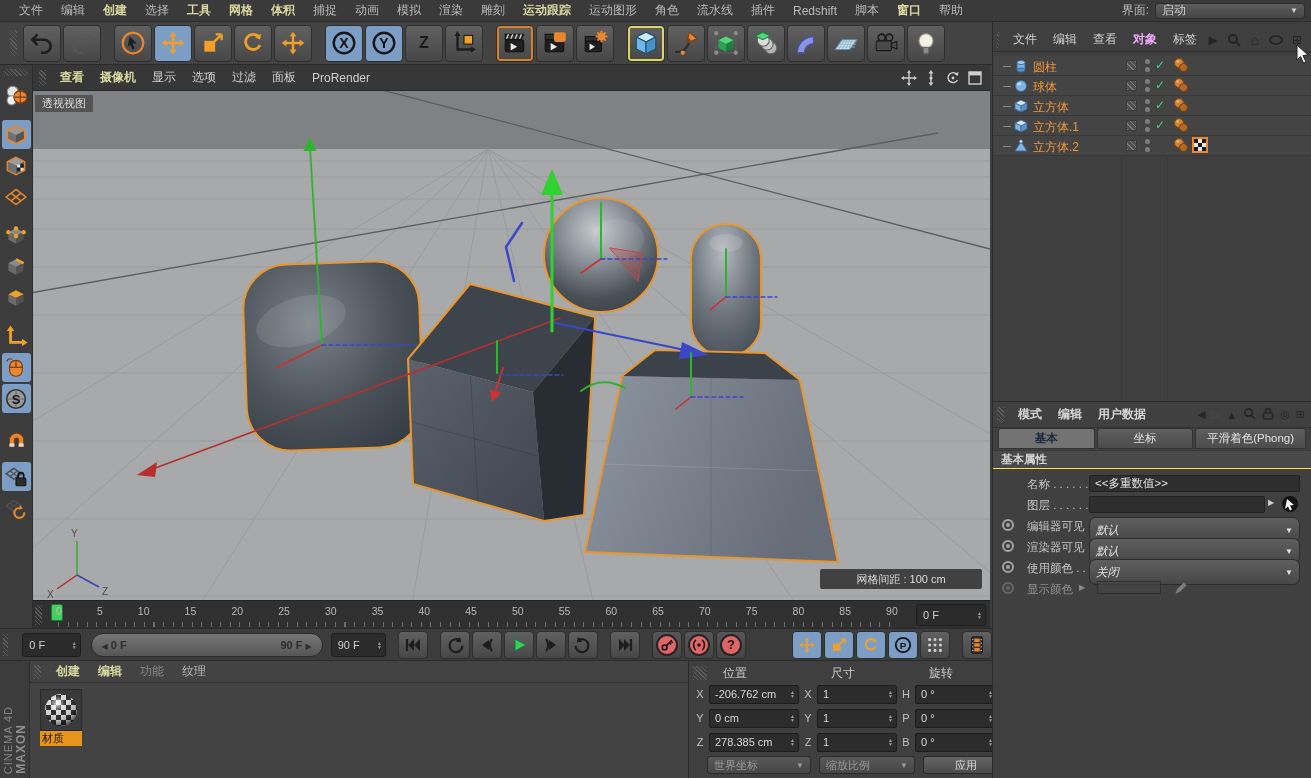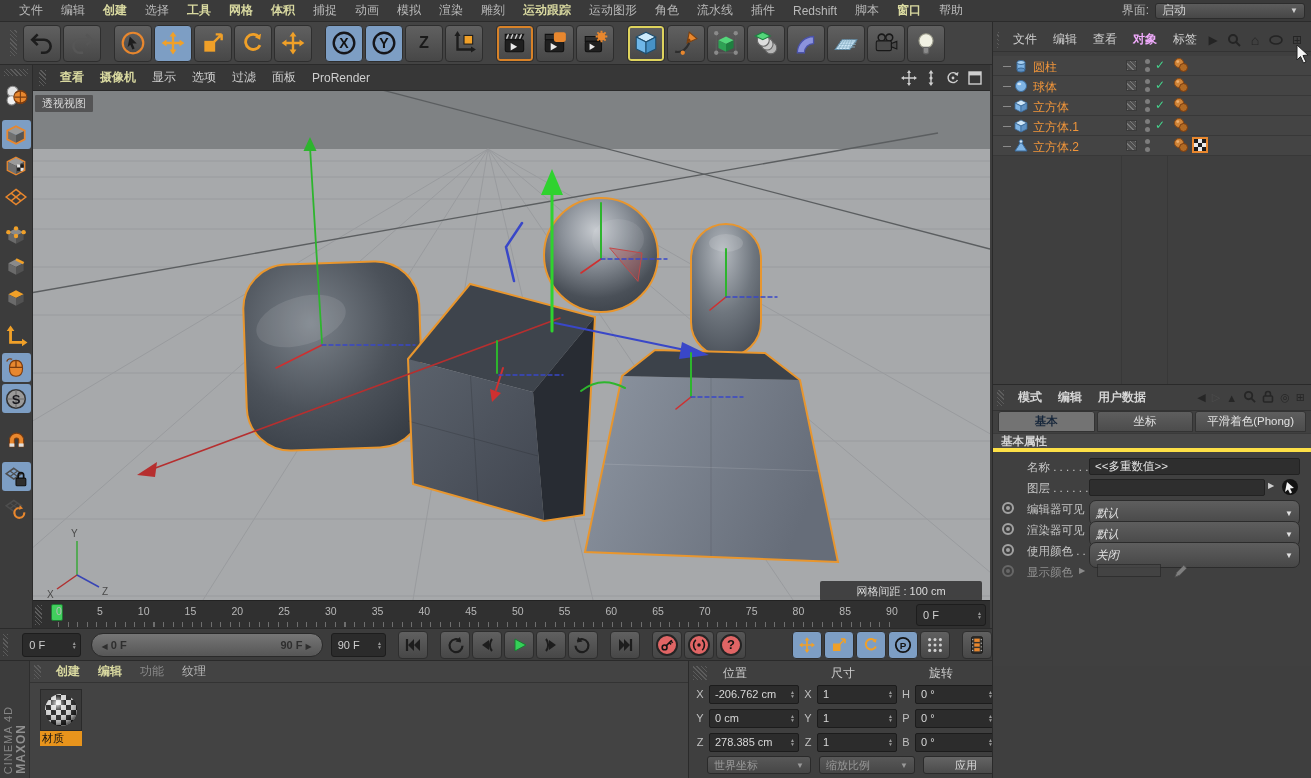--- a/index.html
+++ b/index.html
@@ -45,21 +45,21 @@
   #viewport{left:33px;top:65px;width:957px;height:535px;background:#9fa1a3;}
   #vpmenu{position:absolute;left:0;top:0;width:957px;height:26px;background:#373737;border-bottom:1px solid #2a2a2a;
           display:flex;align-items:center;padding-left:6px;}
   #vpmenu .mi{padding:0 8px;color:#cfcfcf;}
   #vpmenu .mi.hl{color:#d9d9a0;font-weight:bold;}
   #vpnav{margin-left:auto;display:flex;gap:4px;padding-right:6px;}
   #vpnav span{width:18px;height:18px;display:flex;align-items:center;justify-content:center;}
   #vpcanvas{position:absolute;left:0;top:26px;width:957px;height:509px;overflow:hidden;}
   #viewlabel{position:absolute;left:2px;top:4px;padding:1px 7px;background:rgba(72,72,72,.78);
              color:#d8d8d8;font-size:11px;border-radius:1px;}
-  #gridlabel{position:absolute;left:787px;top:490px;width:162px;height:20px;background:rgba(56,56,56,.92);
+  #gridlabel{position:absolute;left:787px;top:478px;width:162px;height:20px;background:rgba(56,56,56,.92);
              color:#dcdcdc;font-size:11px;display:flex;align-items:center;justify-content:center;border-radius:2px;}
 
   
   #timeline{left:33px;top:600px;width:957px;height:28px;background:#303030;border-top:1px solid #222;display:flex;}
   #ruler{position:relative;flex:1;height:100%;}
   #playhead{position:absolute;left:9px;top:3px;width:12px;height:17px;background:#41cf5d;border:1px solid #1f7a33;border-radius:2px;}
   #ticklabels{position:absolute;left:14px;right:14px;top:4px;display:flex;justify-content:space-between;
               font-size:10.5px;color:#b8b8b8;}
   #minorticks{position:absolute;left:16px;right:16px;bottom:1px;height:5px;
               background:repeating-linear-gradient(90deg,#6e6e6e 0 1px,transparent 1px 9.55px);}
@@ -134,30 +134,30 @@
   .oname{position:absolute;left:40px;top:3px;color:#f0953a;}
   .col-layer{position:absolute;left:133px;top:4px;width:11px;height:11px;border:1px solid #3a3a3a;
              background:repeating-linear-gradient(45deg,#7a7a7a 0 1px,#4f4f4f 1px 4px);}
   .vdot{position:absolute;left:152px;width:5px;height:5px;border-radius:50%;background:#7d7d7d;}
   .vdot.d1{top:3px;}.vdot.d2{top:11px;}
   .ocheck{position:absolute;left:162px;top:2px;color:#45d68e;font-weight:bold;font-size:12px;}
   .otags{position:absolute;left:180px;top:1px;display:flex;gap:3px;align-items:center;}
   .omcol{position:absolute;top:34px;width:1px;height:349px;background:#383838;}
 
   
-  #am{position:absolute;left:0;top:362px;width:100%;height:282px;background:#404040;border-top:1px solid #2a2a2a;}
+  #am{position:absolute;left:0;top:379px;width:100%;height:282px;background:#404040;border-top:1px solid #2a2a2a;}
   #ammenu{height:26px;display:flex;align-items:center;padding-left:4px;border-bottom:1px solid #333;}
   #ammenu .mi{padding:0 8px;color:#d6d6d6;font-weight:bold;}
   #amicons{margin-left:auto;display:flex;gap:6px;align-items:center;padding-right:6px;color:#262626;font-size:11px;}
   #amhead{height:26px;display:flex;align-items:center;gap:6px;padding-left:6px;color:#dcdcdc;}
   #amtabs{display:flex;gap:2px;padding:0 5px;height:21px;}
   .amtab{flex:1;display:flex;align-items:center;justify-content:center;font-size:11.5px;color:#e0e0e0;
          background:linear-gradient(#5e5e5e,#4c4c4c);border:1px solid #333;border-radius:3px 3px 0 0;}
   .amtab.sel{background:#737373;color:#16263a;font-weight:bold;}
-  #amsection{height:19px;background:#494949;border-top:1px solid #3a3a3a;border-bottom:4px solid #fde047;
+  #amsection{height:19px;background:#494949;border-top:1px solid #3a3a3a;border-bottom:1px solid #fde047;
              display:flex;align-items:center;padding-left:8px;color:#d6d6d6;font-weight:bold;font-size:11.5px;margin-top:1px;}
   .arow{position:relative;height:21px;}
   .radio{position:absolute;left:9px;top:4px;width:12px;height:12px;border:2px solid #a2a2a2;border-radius:50%;}
   .radio::after{content:"";position:absolute;left:2px;top:2px;width:4px;height:4px;border-radius:50%;background:#a2a2a2;}
   .radio.dim{opacity:.4;}
   .albl{position:absolute;left:34px;top:4px;color:#c6c6c6;font-size:11.5px;white-space:nowrap;}
   .afield{position:absolute;left:96px;top:2px;width:211px;height:17px;background:#2e2e2e;border:1px solid #222;
           border-radius:2px;color:#e6e6e6;font-size:11.5px;display:flex;align-items:center;padding:0 5px;}
   .adrop{position:absolute;left:96px;top:2px;width:211px;height:17px;background:linear-gradient(#5e5e5e,#474747);
          border:1px solid #2c2c2c;border-radius:7px;color:#e2e2e2;font-size:11.5px;display:flex;align-items:center;

